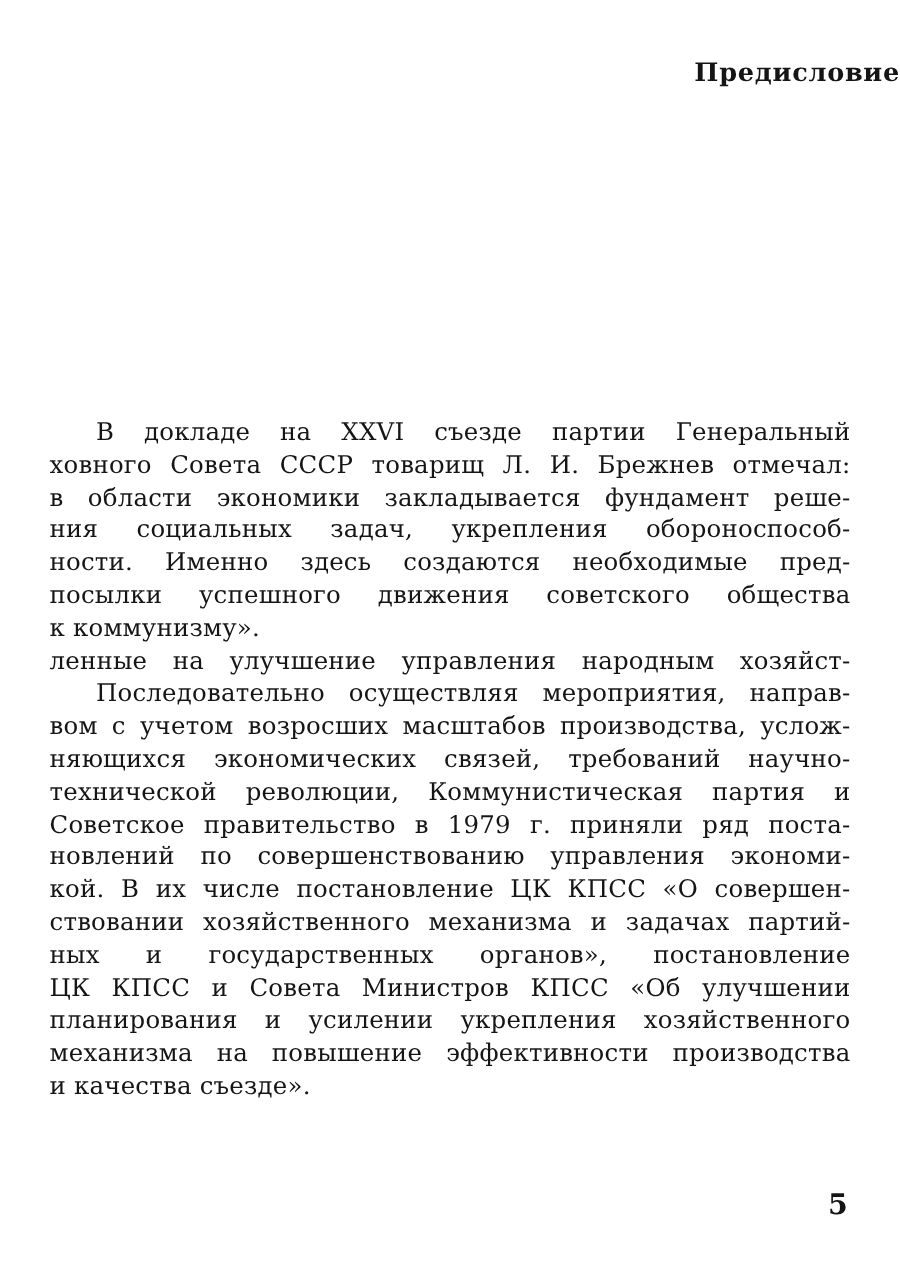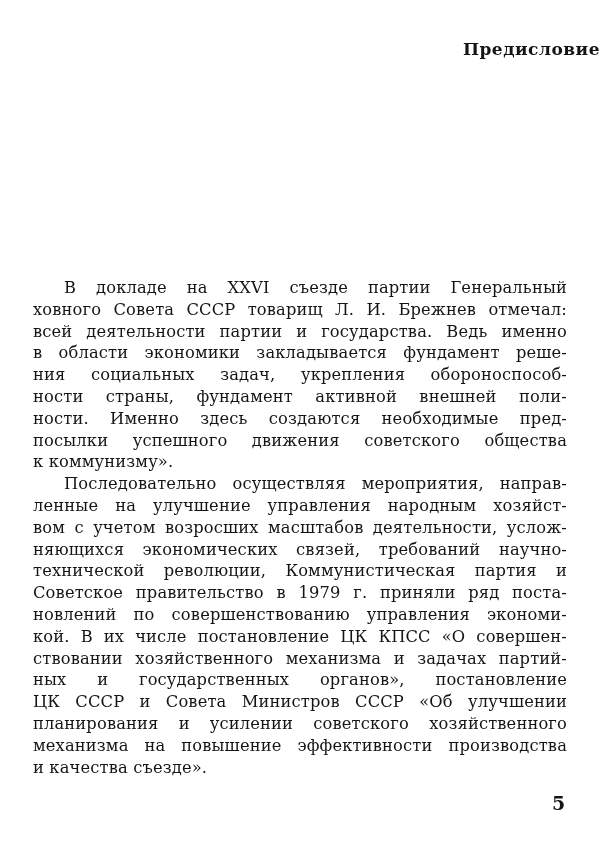--- a/index.html
+++ b/index.html
@@ -60,39 +60,37 @@
   </style>
 </head>
 <body>
 
 <h1 class="page-title">Предисловие</h1>
 
 <div class="body-text">
   <div>
     <span class="line indent">В докладе на XXVI съезде партии Генеральный</span>
     <span class="line">ховного Совета СССР товарищ Л. И. Брежнев отмечал:</span>
-    <span class="line">всей деятельности партии и государства. Ведь именно</span>
     <span class="line">в области экономики закладывается фундамент реше-</span>
     <span class="line">ния социальных задач, укрепления обороноспособ-</span>
-    <span class="line">ности страны, фундамент активной внешней поли-</span>
     <span class="line">ности. Именно здесь создаются необходимые пред-</span>
     <span class="line">посылки успешного движения советского общества</span>
     <span class="line last">к коммунизму».</span>
   </div>
   <div>
+    <span class="line">ленные на улучшение управления народным хозяйст-</span>
     <span class="line indent">Последовательно осуществляя мероприятия, направ-</span>
-    <span class="line">ленные на улучшение управления народным хозяйст-</span>
-    <span class="line">вом с учетом возросших масштабов деятельности, услож-</span>
+    <span class="line">вом с учетом возросших масштабов производства, услож-</span>
     <span class="line">няющихся экономических связей, требований научно-</span>
     <span class="line">технической революции, Коммунистическая партия и</span>
     <span class="line">Советское правительство в 1979 г. приняли ряд поста-</span>
     <span class="line">новлений по совершенствованию управления экономи-</span>
     <span class="line">кой. В их числе постановление ЦК КПСС «О совершен-</span>
     <span class="line">ствовании хозяйственного механизма и задачах партий-</span>
     <span class="line">ных и государственных органов», постановление</span>
-    <span class="line">ЦК СССР и Совета Министров СССР «Об улучшении</span>
-    <span class="line">планирования и усилении советского хозяйственного</span>
+    <span class="line">ЦК КПСС и Совета Министров КПСС «Об улучшении</span>
+    <span class="line">планирования и усилении укрепления хозяйственного</span>
     <span class="line">механизма на повышение эффективности производства</span>
     <span class="line last">и качества съезде».</span>
   </div>
 </div>
 
 <div class="page-number">5</div>
 
 </body></html>

